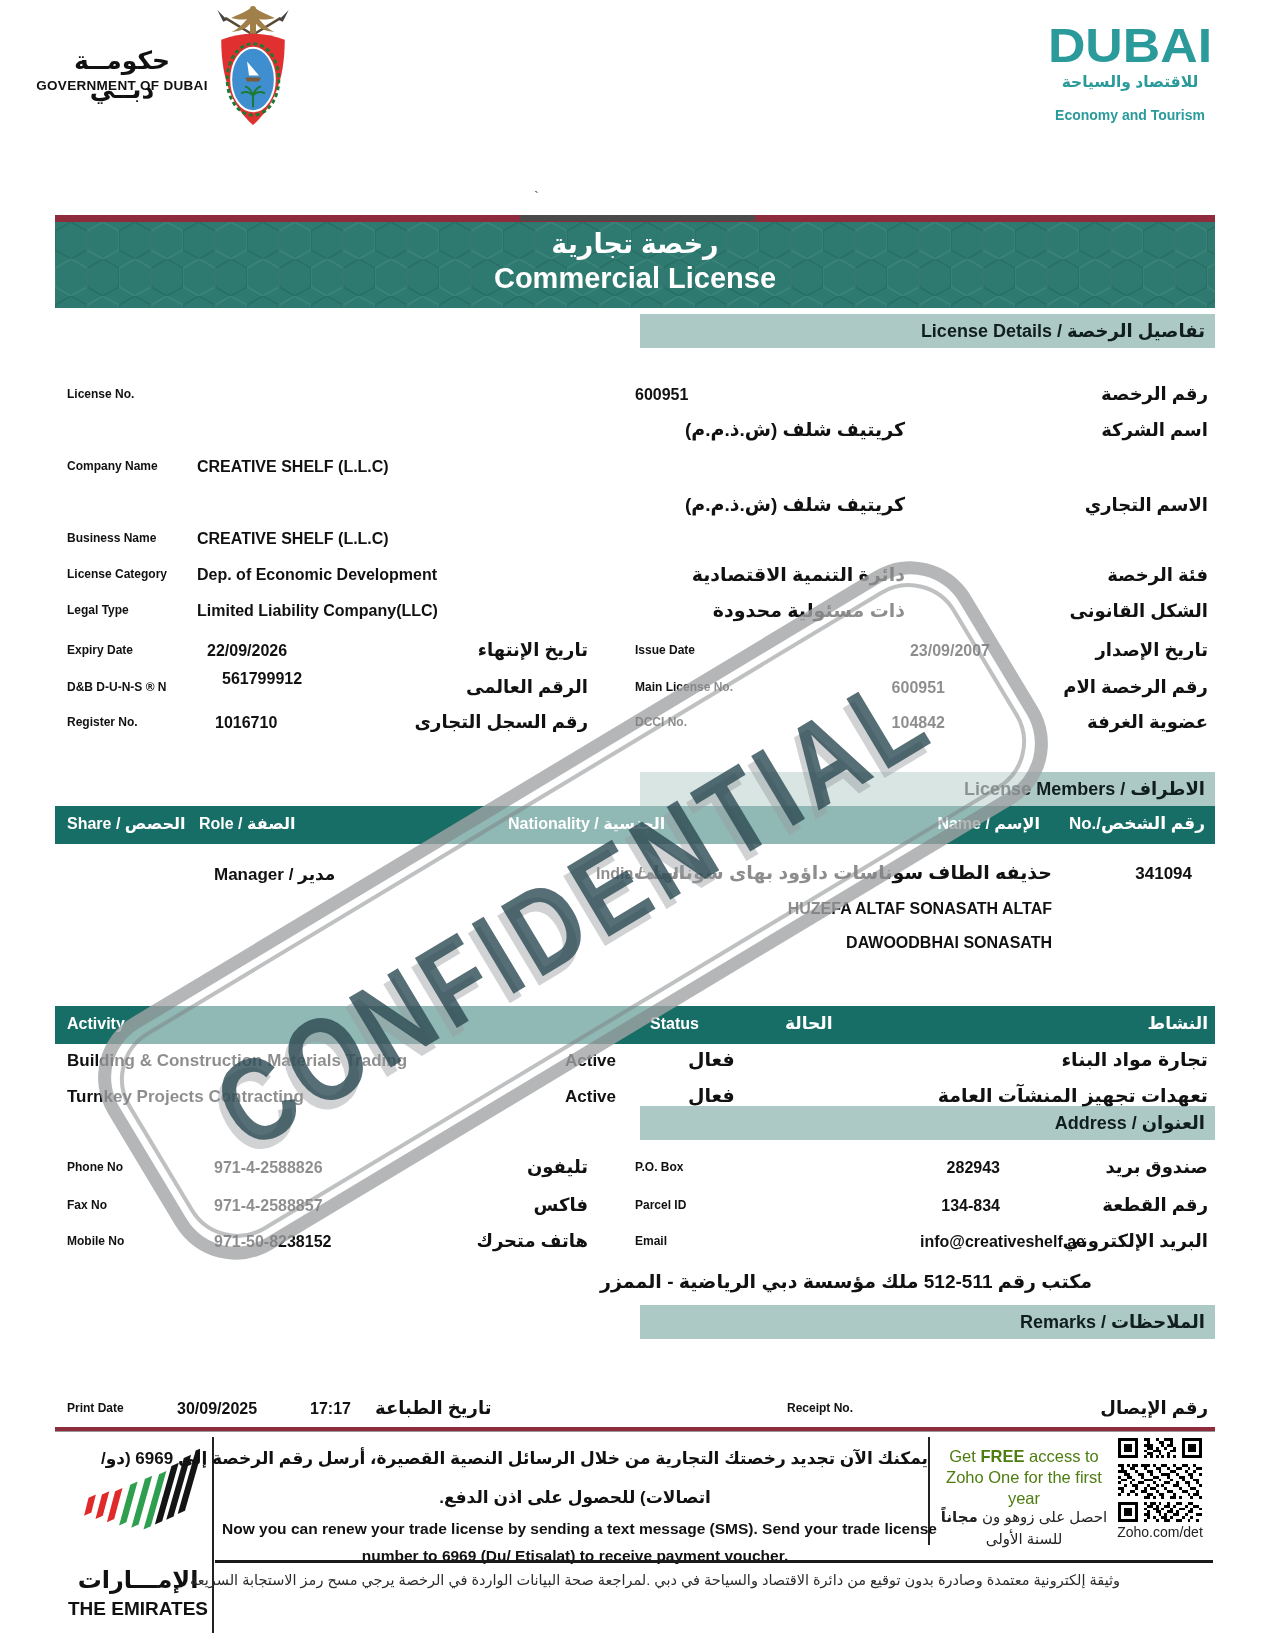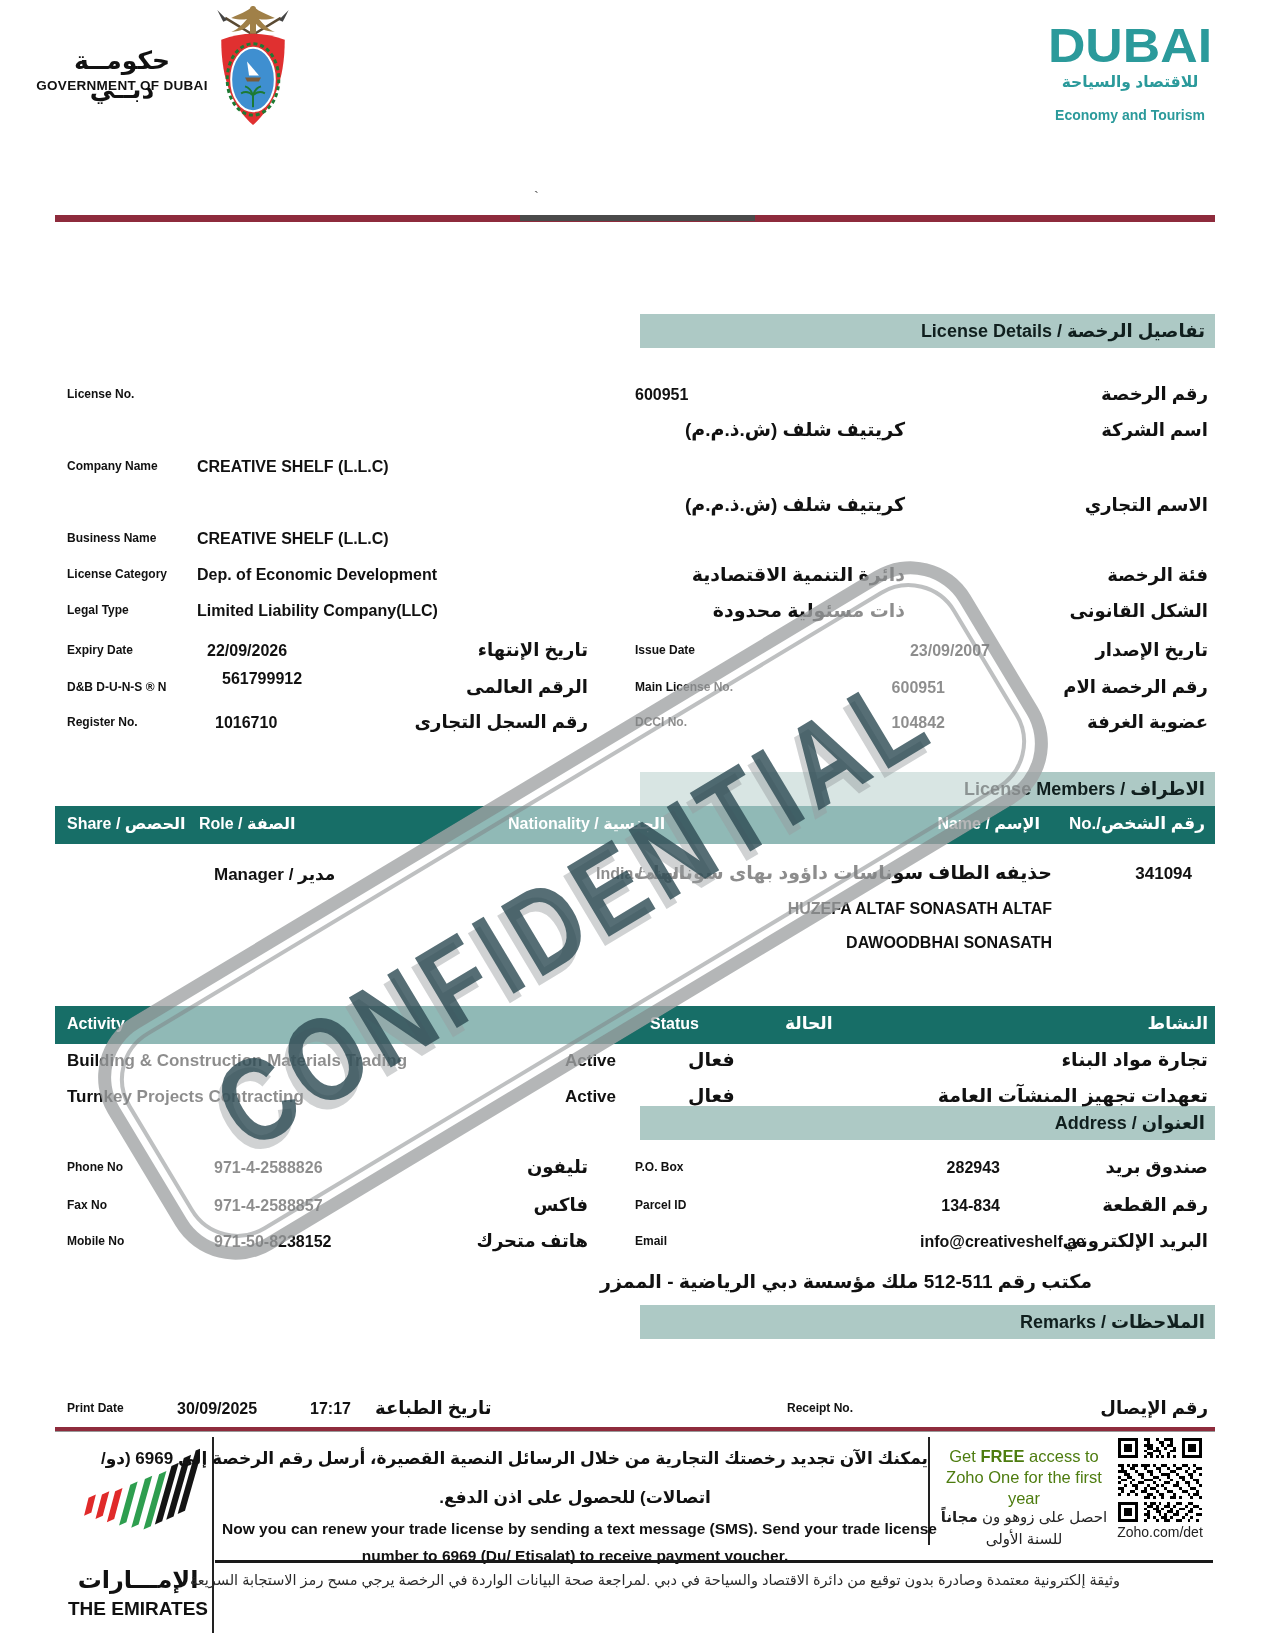--- a/index.html
+++ b/index.html
@@ -86,20 +86,39 @@
   <div id="det-logo" class="abs">
     <span id="det-word">DUBAI</span>
     <div id="det-ar" dir="rtl">للاقتصاد والسياحة</div>
     <div id="det-en">Economy and Tourism</div>
   </div>
 
   <div id="stray" class="abs">`</div>
 
   <div id="topline" class="abs"></div>
   <div id="topline-gray" class="abs"></div>
+  <div id="banner" class="abs">
+    <svg width="1160" height="86" style="position:absolute;left:0;top:0">
+      <defs>
+        <pattern id="hx" width="64" height="74" patternUnits="userSpaceOnUse">
+          <g fill="none" stroke="rgba(0,0,0,0.10)" stroke-width="1.5">
+            <path d="M16 0 L32 9 L32 28 L16 37 L0 28 L0 9 Z"></path>
+            <path d="M48 37 L64 46 L64 65 L48 74 L32 65 L32 46 Z"></path>
+          </g>
+          <g fill="none" stroke="rgba(255,255,255,0.07)" stroke-width="1.5">
+            <path d="M48 0 L64 9 L64 28 L48 37 L32 28 L32 9 Z"></path>
+            <path d="M16 37 L32 46 L32 65 L16 74 L0 65 L0 46 Z"></path>
+          </g>
+        </pattern>
+      </defs>
+      <rect width="1160" height="86" fill="url(#hx)"></rect>
+    </svg>
+    <div class="t-ar" dir="rtl">رخصة تجارية</div>
+    <div class="t-en">Commercial License</div>
+  </div>
 
   <div class="abs sbar" style="top:314px">License Details / تفاصيل الرخصة</div>
   <div class="abs sbar" style="top:772px">License Members / الاطراف</div>
   <div class="abs sbar" style="top:1106px">Address / العنوان</div>
   <div class="abs sbar" style="top:1305px">Remarks / الملاحظات</div>
 
   <div class="abs lbl" style="left:67px;top:387px">License No.</div>
   <div class="abs val" style="left:635px;top:386px">600951</div>
   <div class="abs alb" style="right:67px;top:383px" dir="rtl">رقم الرخصة</div>
 

